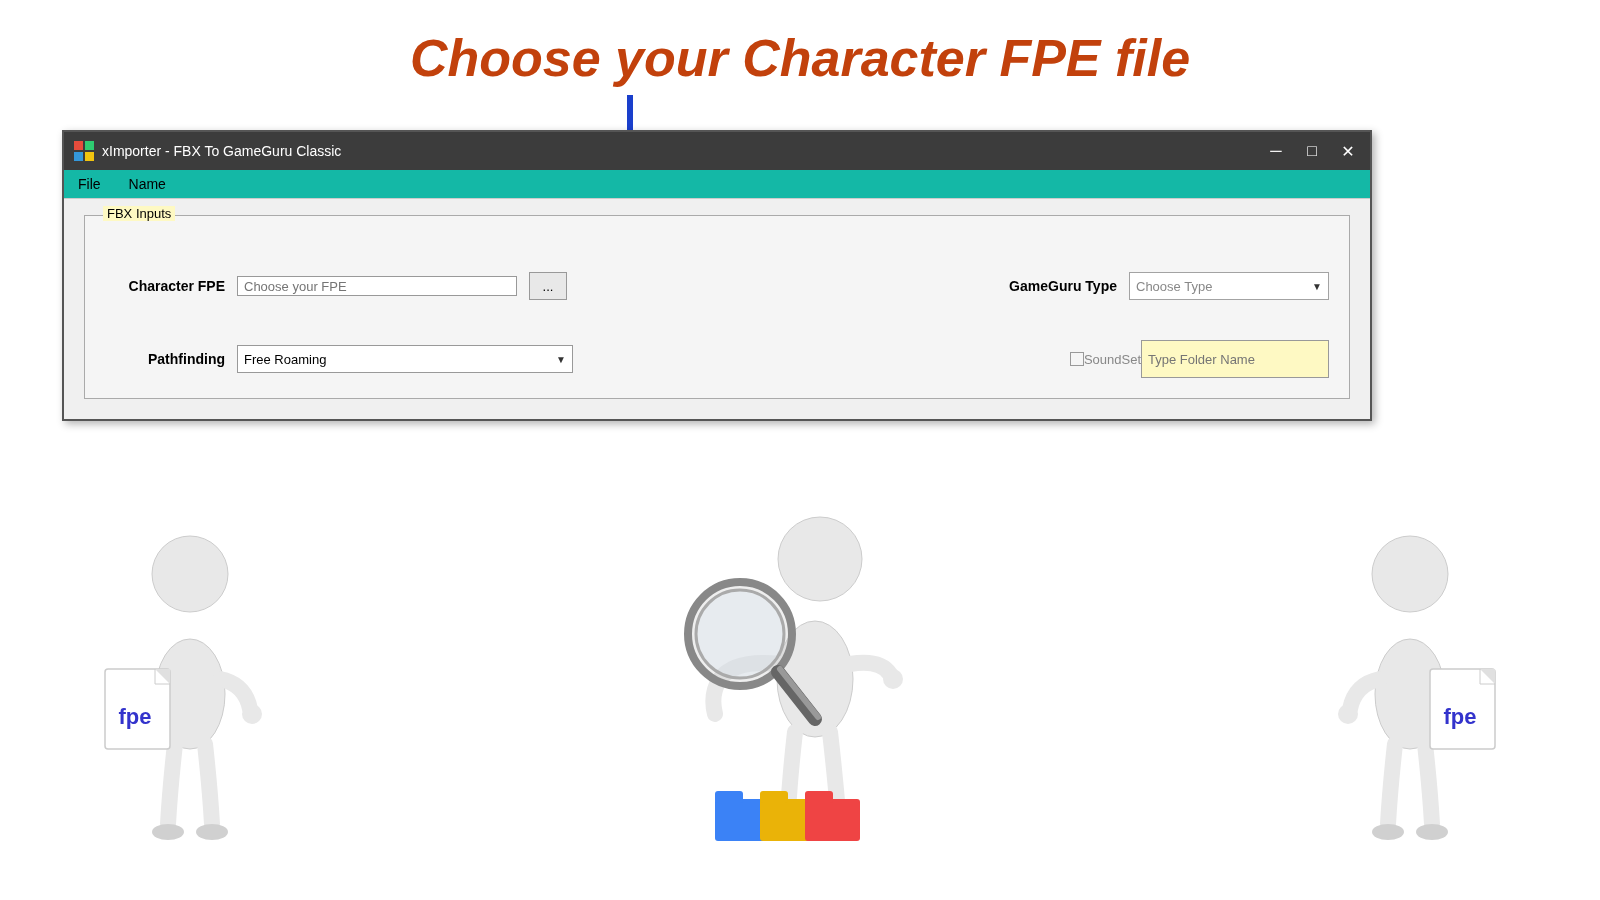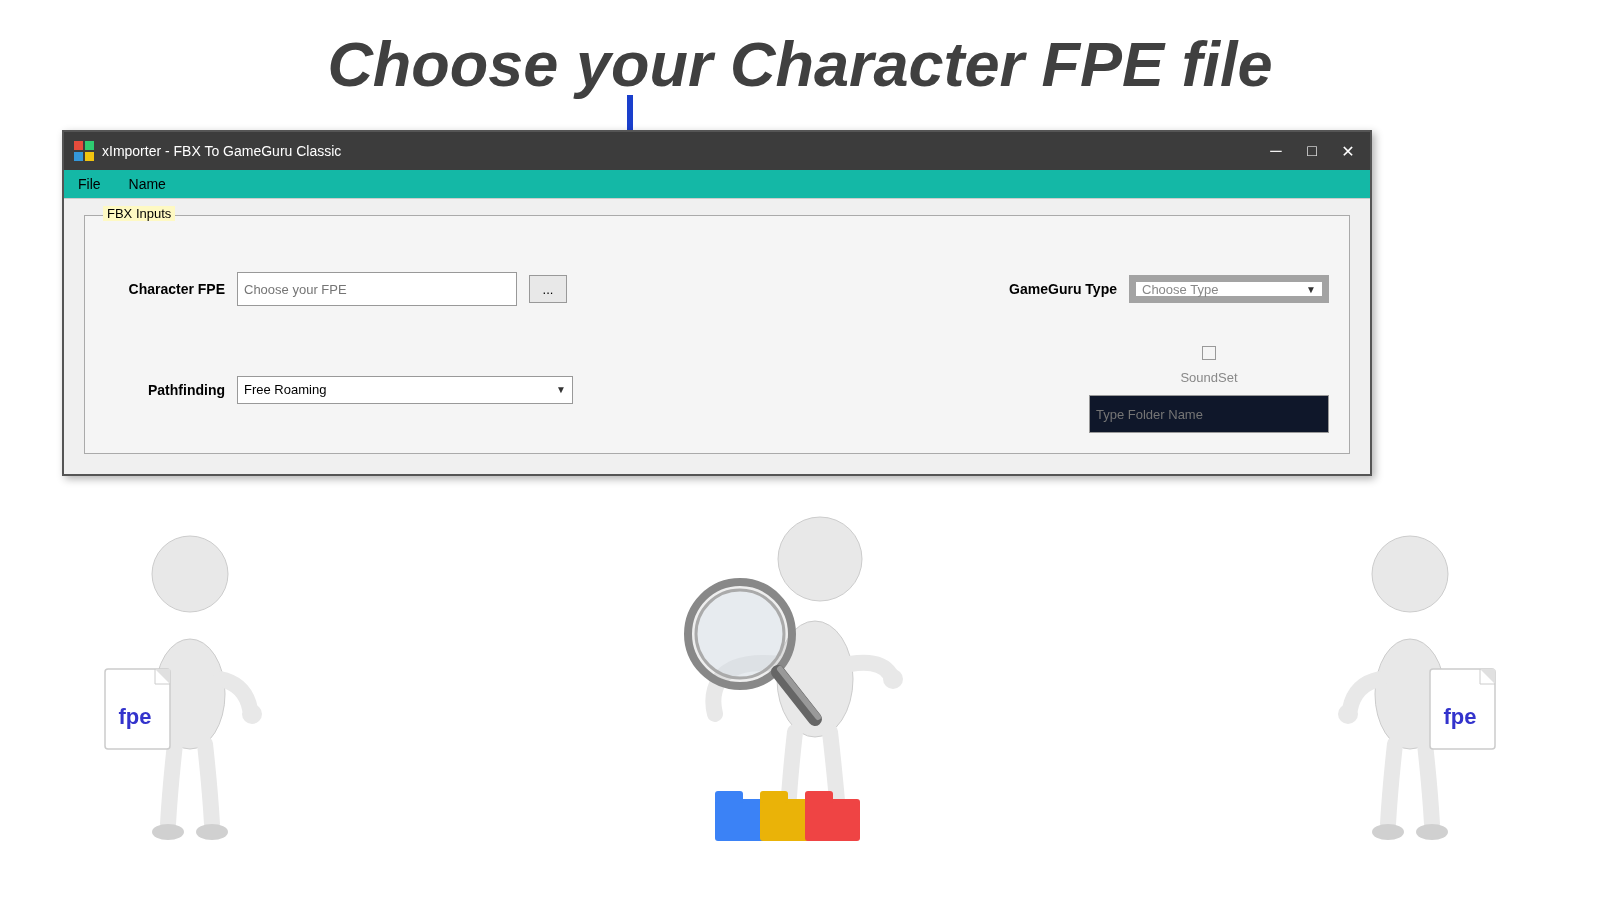--- a/index.html
+++ b/index.html
@@ -11,24 +11,24 @@
       overflow: hidden;
       position: relative;
     }
 
     
     .annotation-text {
       position: absolute;
       top: 28px;
       left: 50%;
       transform: translateX(-50%);
-      font-size: 63px;
+      font-size: 52px;
       font-style: italic;
       font-weight: 900;
-      color: #404040;
+      color: #c2410c;
       white-space: nowrap;
       font-family: Arial Black, Arial, sans-serif;
     }
 
     
     .window {
       position: absolute;
       top: 130px;
       left: 62px;
       width: 1310px;
@@ -130,21 +130,21 @@
 
     .field-label {
       font-size: 14px;
       font-weight: bold;
       color: #000;
       min-width: 120px;
       text-align: right;
     }
 
     .text-input {
-      height: 34px;
+      height: 20px;
       border: 1px solid #999;
       background: #fff;
       padding: 2px 6px;
       font-size: 13px;
       color: #888;
       width: 280px;
     }
 
     .browse-btn {
       height: 28px;
@@ -172,60 +172,58 @@
       cursor: pointer;
     }
 
     .dropdown-arrow {
       font-size: 10px;
       color: #333;
     }
 
     .char-type-dropdown {
       height: 28px;
-      border: 7px solid #a3a3a3;
+      border: 1px solid #a3a3a3;
       background: #fff;
       padding: 2px 6px;
       font-size: 13px;
       color: #888;
       width: 200px;
       display: flex;
       align-items: center;
       justify-content: space-between;
       cursor: pointer;
     }
 
     .soundset-row {
       display: flex;
       align-items: center;
-      gap: 10px;
       margin-left: auto;
-      flex-direction: column;
     }
 
     .checkbox {
       width: 14px;
       height: 14px;
       border: 1px solid #999;
       background: #f5f5f5;
     }
 
     .soundset-label {
       font-size: 13px;
       color: #888;
     }
 
     .folder-input {
       height: 28px;
       border: 1px solid #999;
-      background: #0f172a;
+      background: #fef9c3;
       padding: 18px 6px;
       font-size: 13px;
       color: #888;
-      width: 240px;
+      width: 188px;
     }
 
     
     .illustrations {
       position: absolute;
       bottom: 16px;
       left: 0;
       right: 0;
       height: 420px;
       display: flex;

